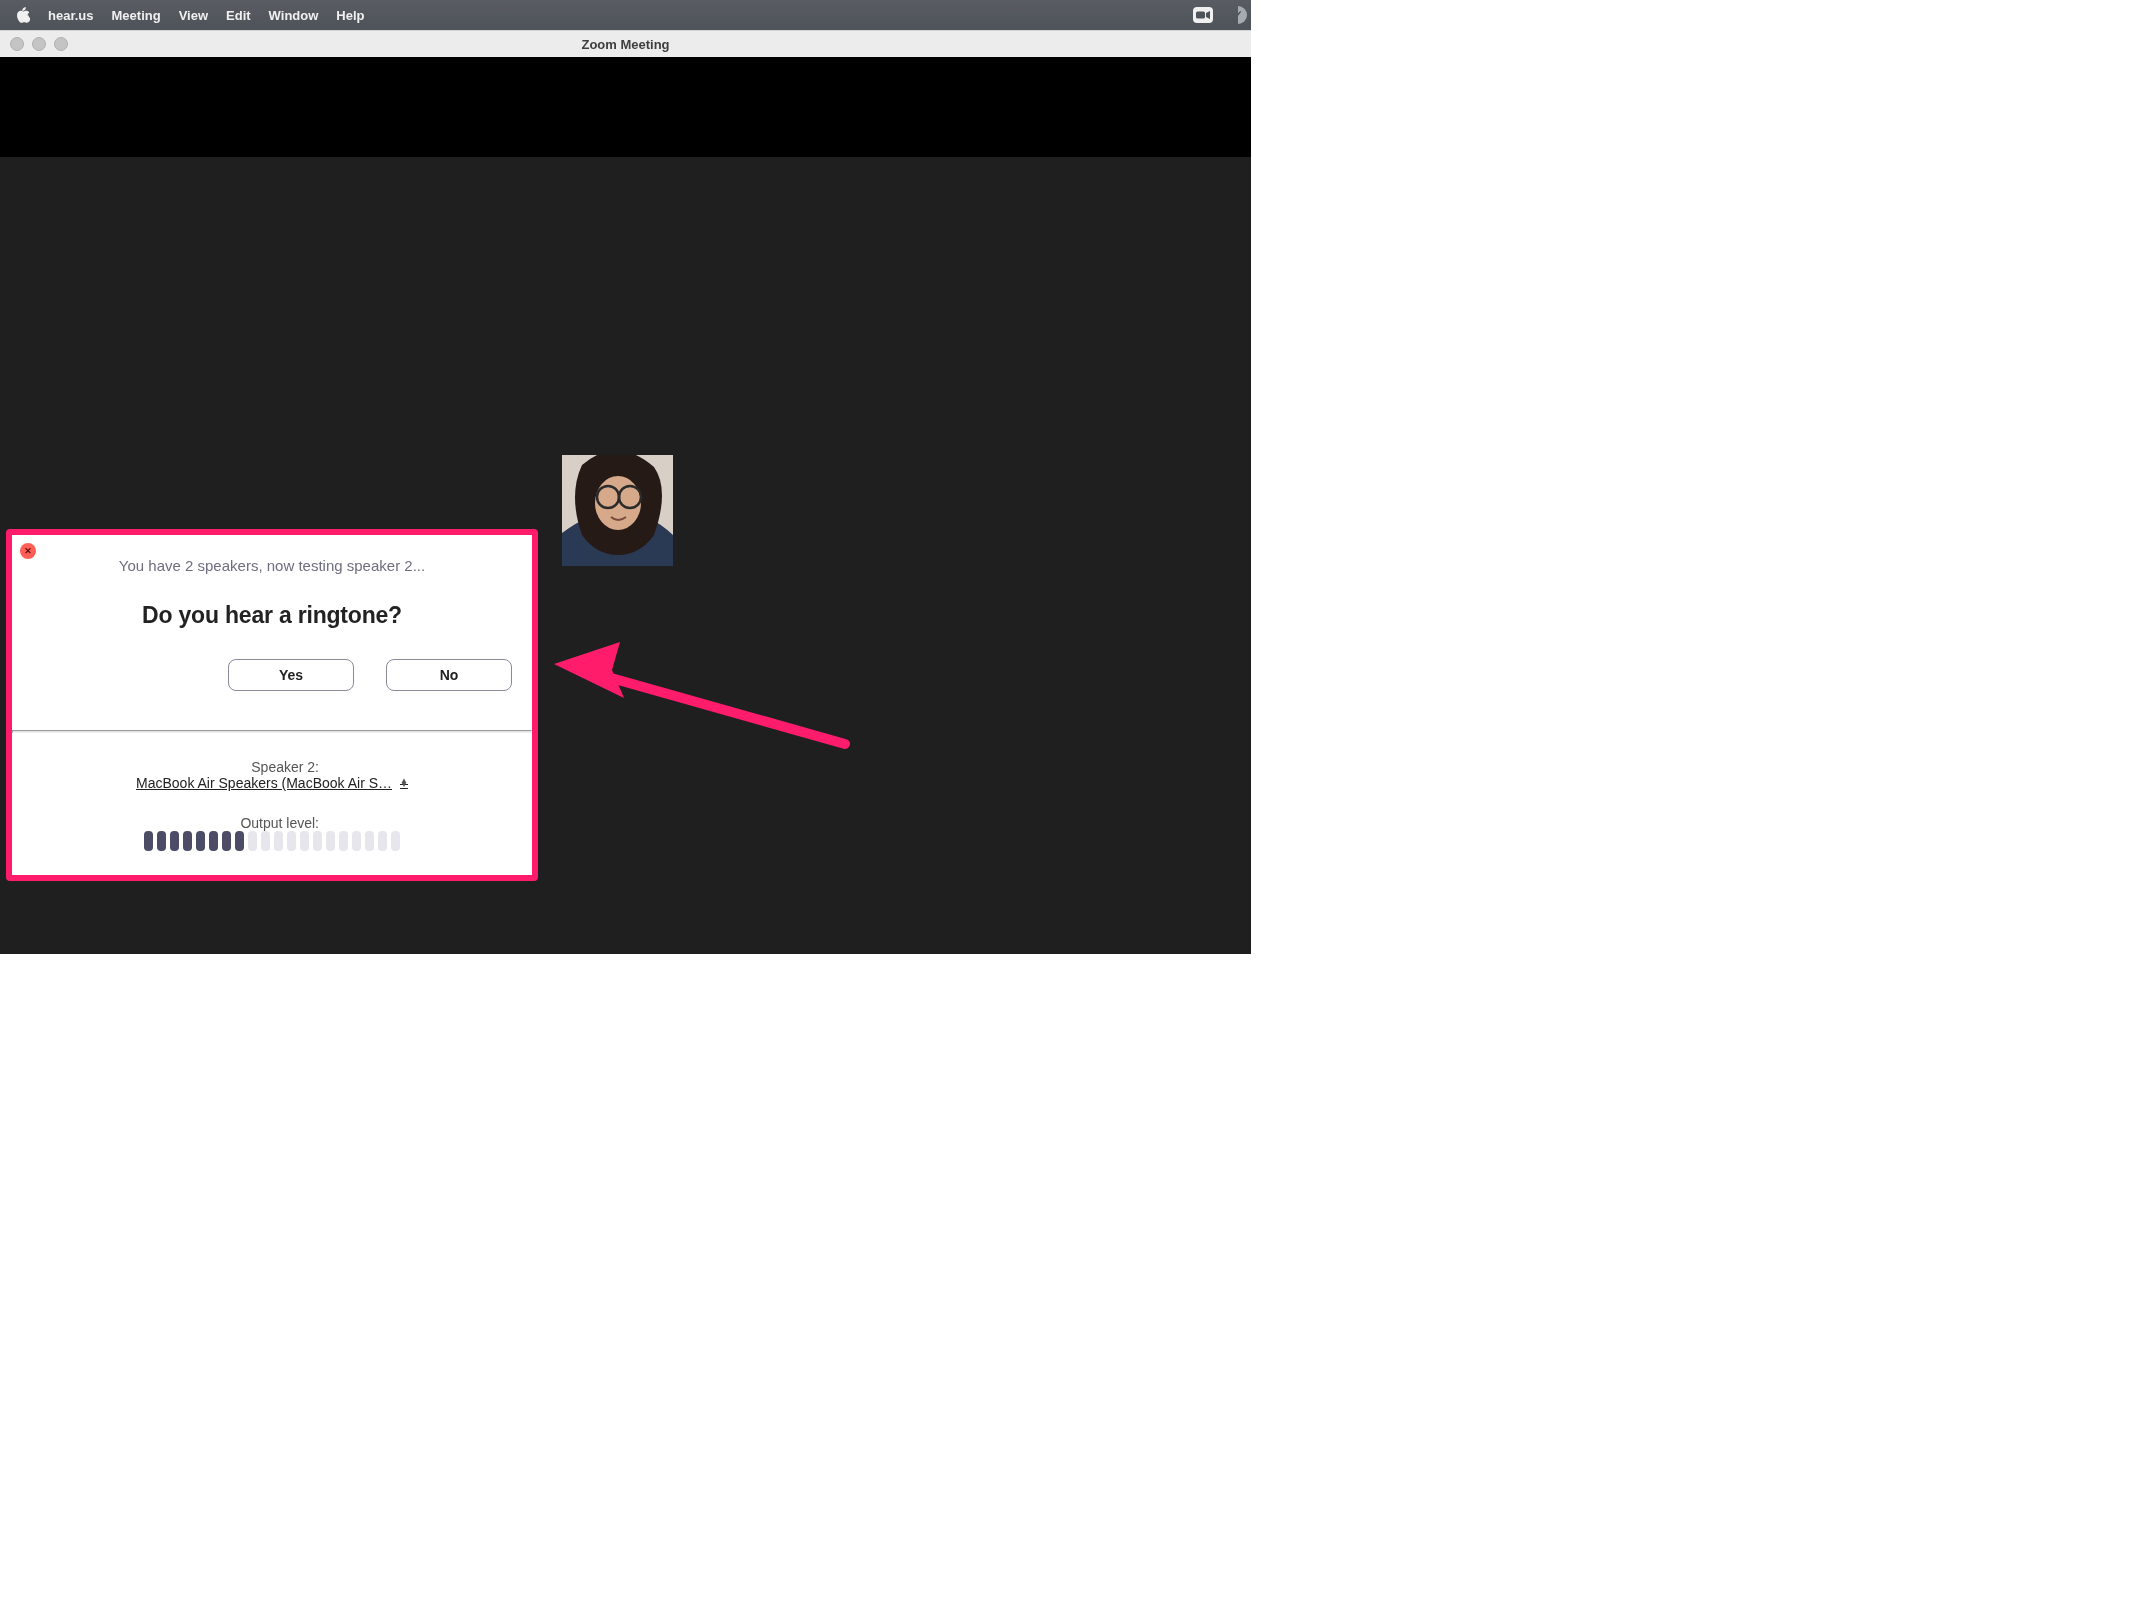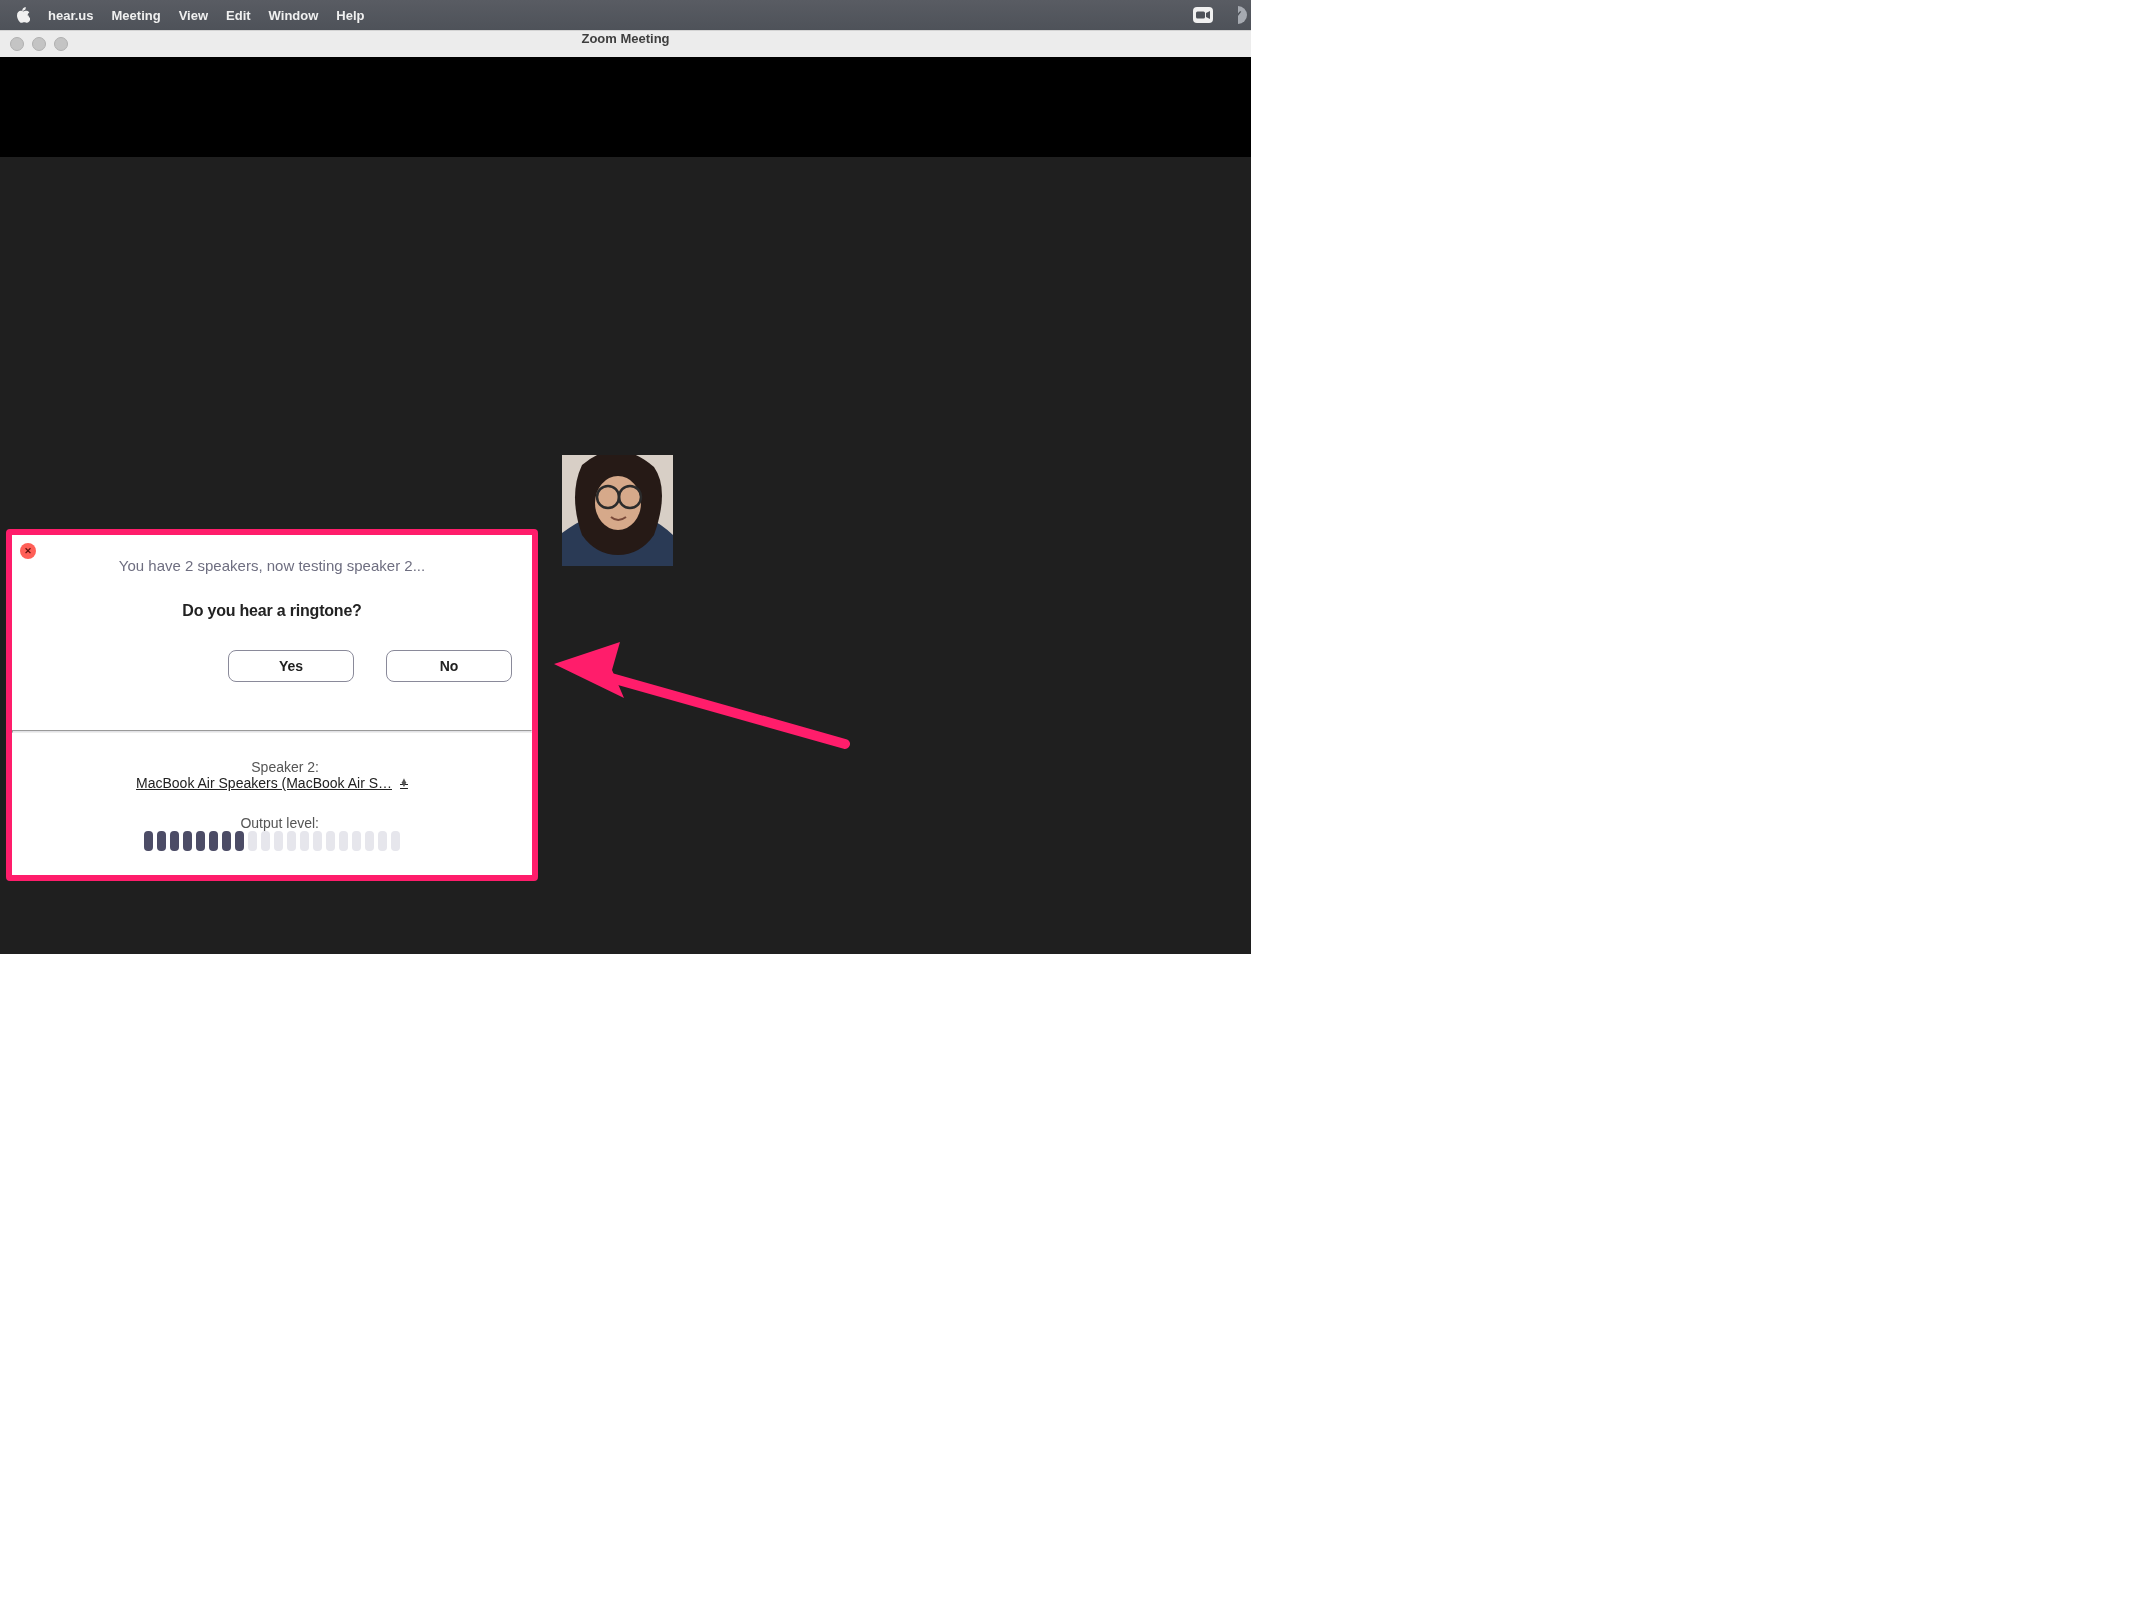--- a/index.html
+++ b/index.html
@@ -58,21 +58,21 @@
     color:#4b4f56;font-size:12px;font-weight:700;
     clip-path:inset(0 0 0 50%);
     transform:translateX(6px);
   }
 
   
   .titlebar{
     height:var(--titlebar-h);
     background:var(--titlebar-bg);
     border-top:1px solid #d3d3d3;
-    display:flex;
+    display:flex;align-items:center;
     position:relative;
     color:var(--titlebar-text);
     font-size:13px;font-weight:600;
   }
   .traffic-lights{position:absolute;left:10px;top:50%;transform:translateY(-50%);display:flex;gap:8px;}
   .traffic-light{
     width:12px;height:12px;border-radius:50%;
     background:var(--traffic);border:1px solid var(--traffic-border);
   }
   .titlebar-title{margin:0 auto;}
@@ -120,21 +120,21 @@
     padding:22px 20px 13px 20px;
     text-align:center;
     border-radius:10px;
   }
   .dialog-subtitle{
     color:var(--dialog-sub);
     font-size:15px;margin-bottom:28px;
   }
   .dialog-title{
     color:var(--dialog-text);
-    font-size:16px;font-weight:800;margin-bottom:30px;
+    font-size:23px;font-weight:800;margin-bottom:30px;
     letter-spacing:-0.2px;
   }
   .dialog-buttons{display:flex;gap:32px;justify-content:flex-end;}
   .dialog-btn{
     width:126px;height:32px;
     border:1px solid var(--btn-border);
     border-radius:8px;
     background:transparent;
     font-size:14px;font-weight:600;color:#222;
     cursor:pointer;

